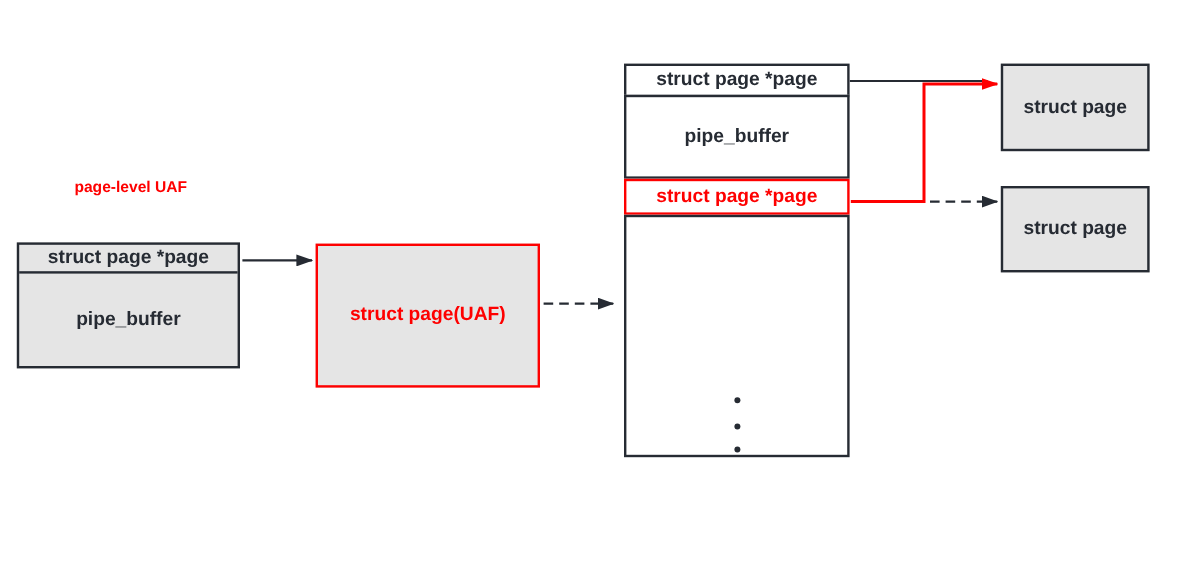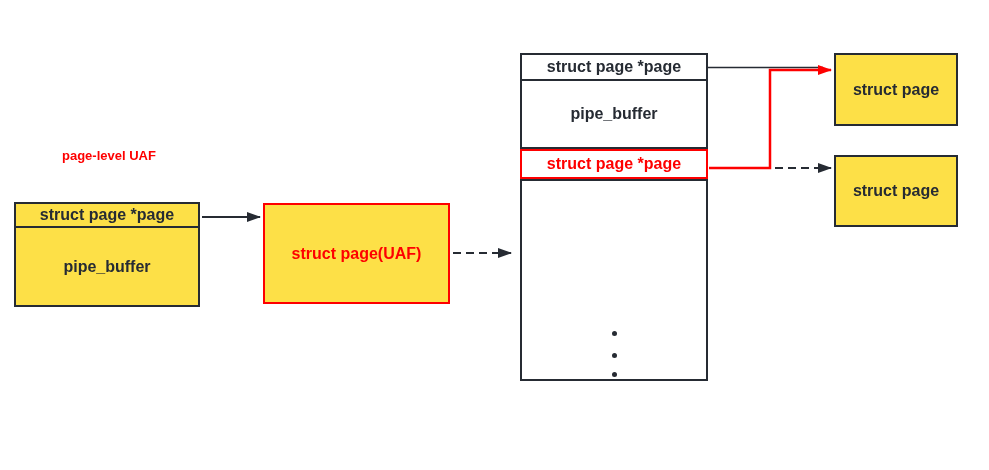--- a/index.html
+++ b/index.html
@@ -32,37 +32,37 @@
   .ah-red{fill:var(--color-red);}
 
   .diagram-label{
     position:absolute;left:62px;top:148px;
     font-size:13px;font-weight:700;color:var(--color-red);
     white-space:nowrap;
   }
   .box{
     position:absolute;
     border:2px solid var(--color-dark);
-    background:#fde047;
+    background:#e5e5e5;
     display:flex;align-items:center;justify-content:center;
     font-size:16px;font-weight:700;color:var(--color-dark);
     text-align:center;
   }
   .box.red{border-color:var(--color-red);color:var(--color-red);}
 
   
   .left-box{left:14px;top:202px;width:186px;height:105px;flex-direction:column;align-items:stretch;justify-content:flex-start;padding:0;}
   .left-box .hdr{
     height:24px;border-bottom:2px solid var(--color-dark);
     display:flex;align-items:center;justify-content:center;
   }
   .left-box .bdy{flex:1;display:flex;align-items:center;justify-content:center;}
 
   
-  .uaf-box{left:263px;top:203px;width:187px;height:101px;}
+  .uaf-box{left:263px;top:203px;width:187px;height:120px;}
 
   
   .tall-box{position:absolute;left:520px;top:53px;width:188px;}
   .tall-box .seg{
     width:188px;
     border:2px solid var(--color-dark);
     background:#fff;
     display:flex;align-items:center;justify-content:center;
     font-size:16px;font-weight:700;color:var(--color-dark);
   }

